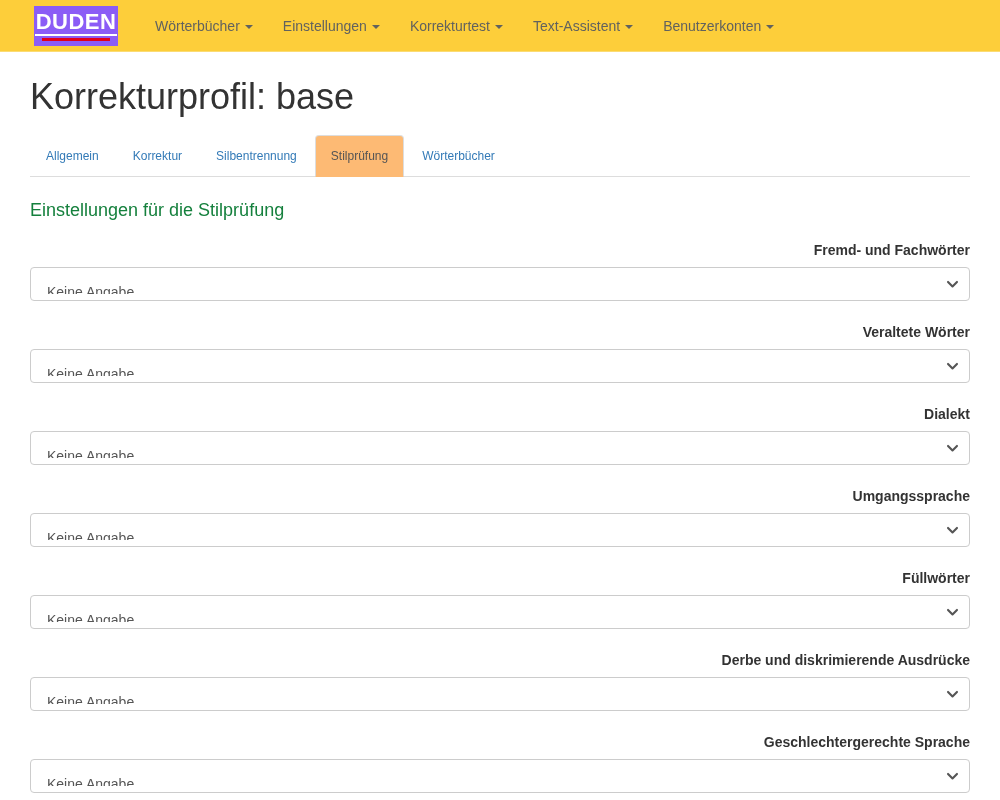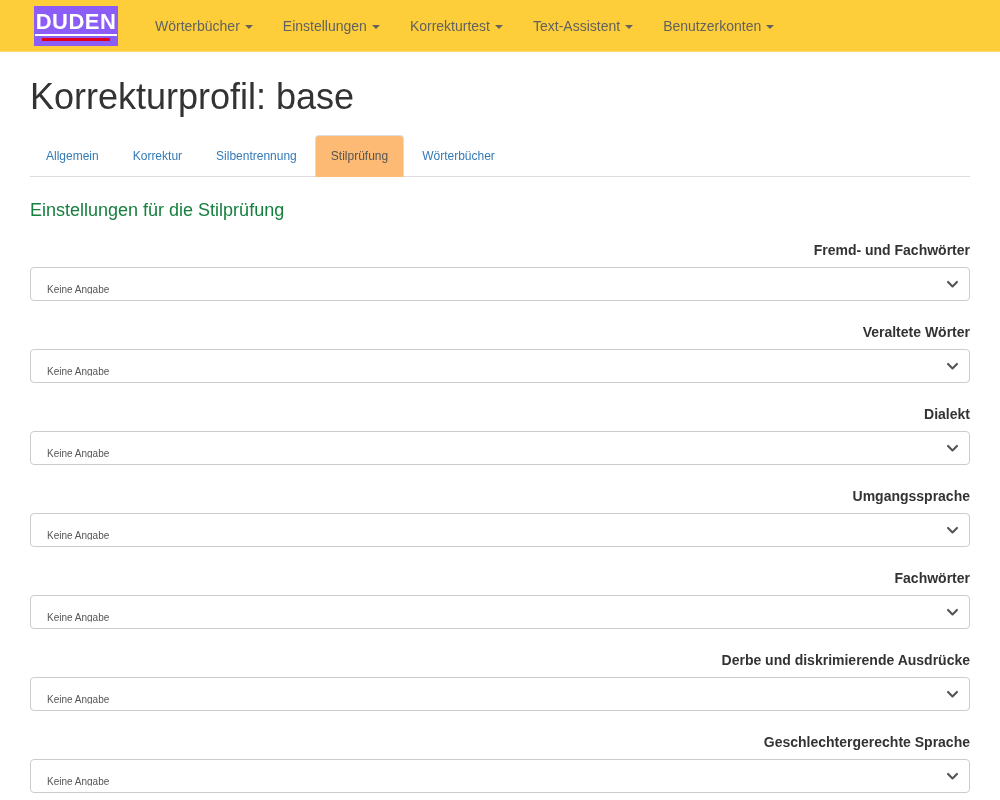--- a/index.html
+++ b/index.html
@@ -126,21 +126,21 @@
   .select-wrap { position: relative; width: 940px; }
   .select-wrap select {
     -webkit-appearance: none;
     appearance: none;
     width: 100%;
     height: 34px;
     border: 1px solid #cccccc;
     border-radius: 4px;
     background: #ffffff;
     font-family: "Liberation Sans", "DejaVu Sans", sans-serif;
-    font-size: 10px;
+    font-size: 14px;
     color: #555555;
     padding: 16px 30px 6px 16px;
     cursor: pointer;
   }
   .select-wrap .chev {
     position: absolute;
     right: 11px;
     top: 50%;
     transform: translateY(-50%);
     pointer-events: none;
@@ -220,21 +220,21 @@
       <select><option>Keine Angabe</option></select>
       <span class="chev">
           <svg width="13" height="13" viewBox="0 0 16 16">
             <path d="M2.5 5.5 L8 11 L13.5 5.5" stroke="#555555" stroke-width="2.6" fill="none" stroke-linecap="round" stroke-linejoin="round"></path>
           </svg>
         </span>
     </div>
   </div>
 
   <div class="form-group">
-    <label>Fachwörter</label>
+    <label>Füllwörter</label>
     <div class="select-wrap">
       <select><option>Keine Angabe</option></select>
       <span class="chev">
           <svg width="13" height="13" viewBox="0 0 16 16">
             <path d="M2.5 5.5 L8 11 L13.5 5.5" stroke="#555555" stroke-width="2.6" fill="none" stroke-linecap="round" stroke-linejoin="round"></path>
           </svg>
         </span>
     </div>
   </div>
 

